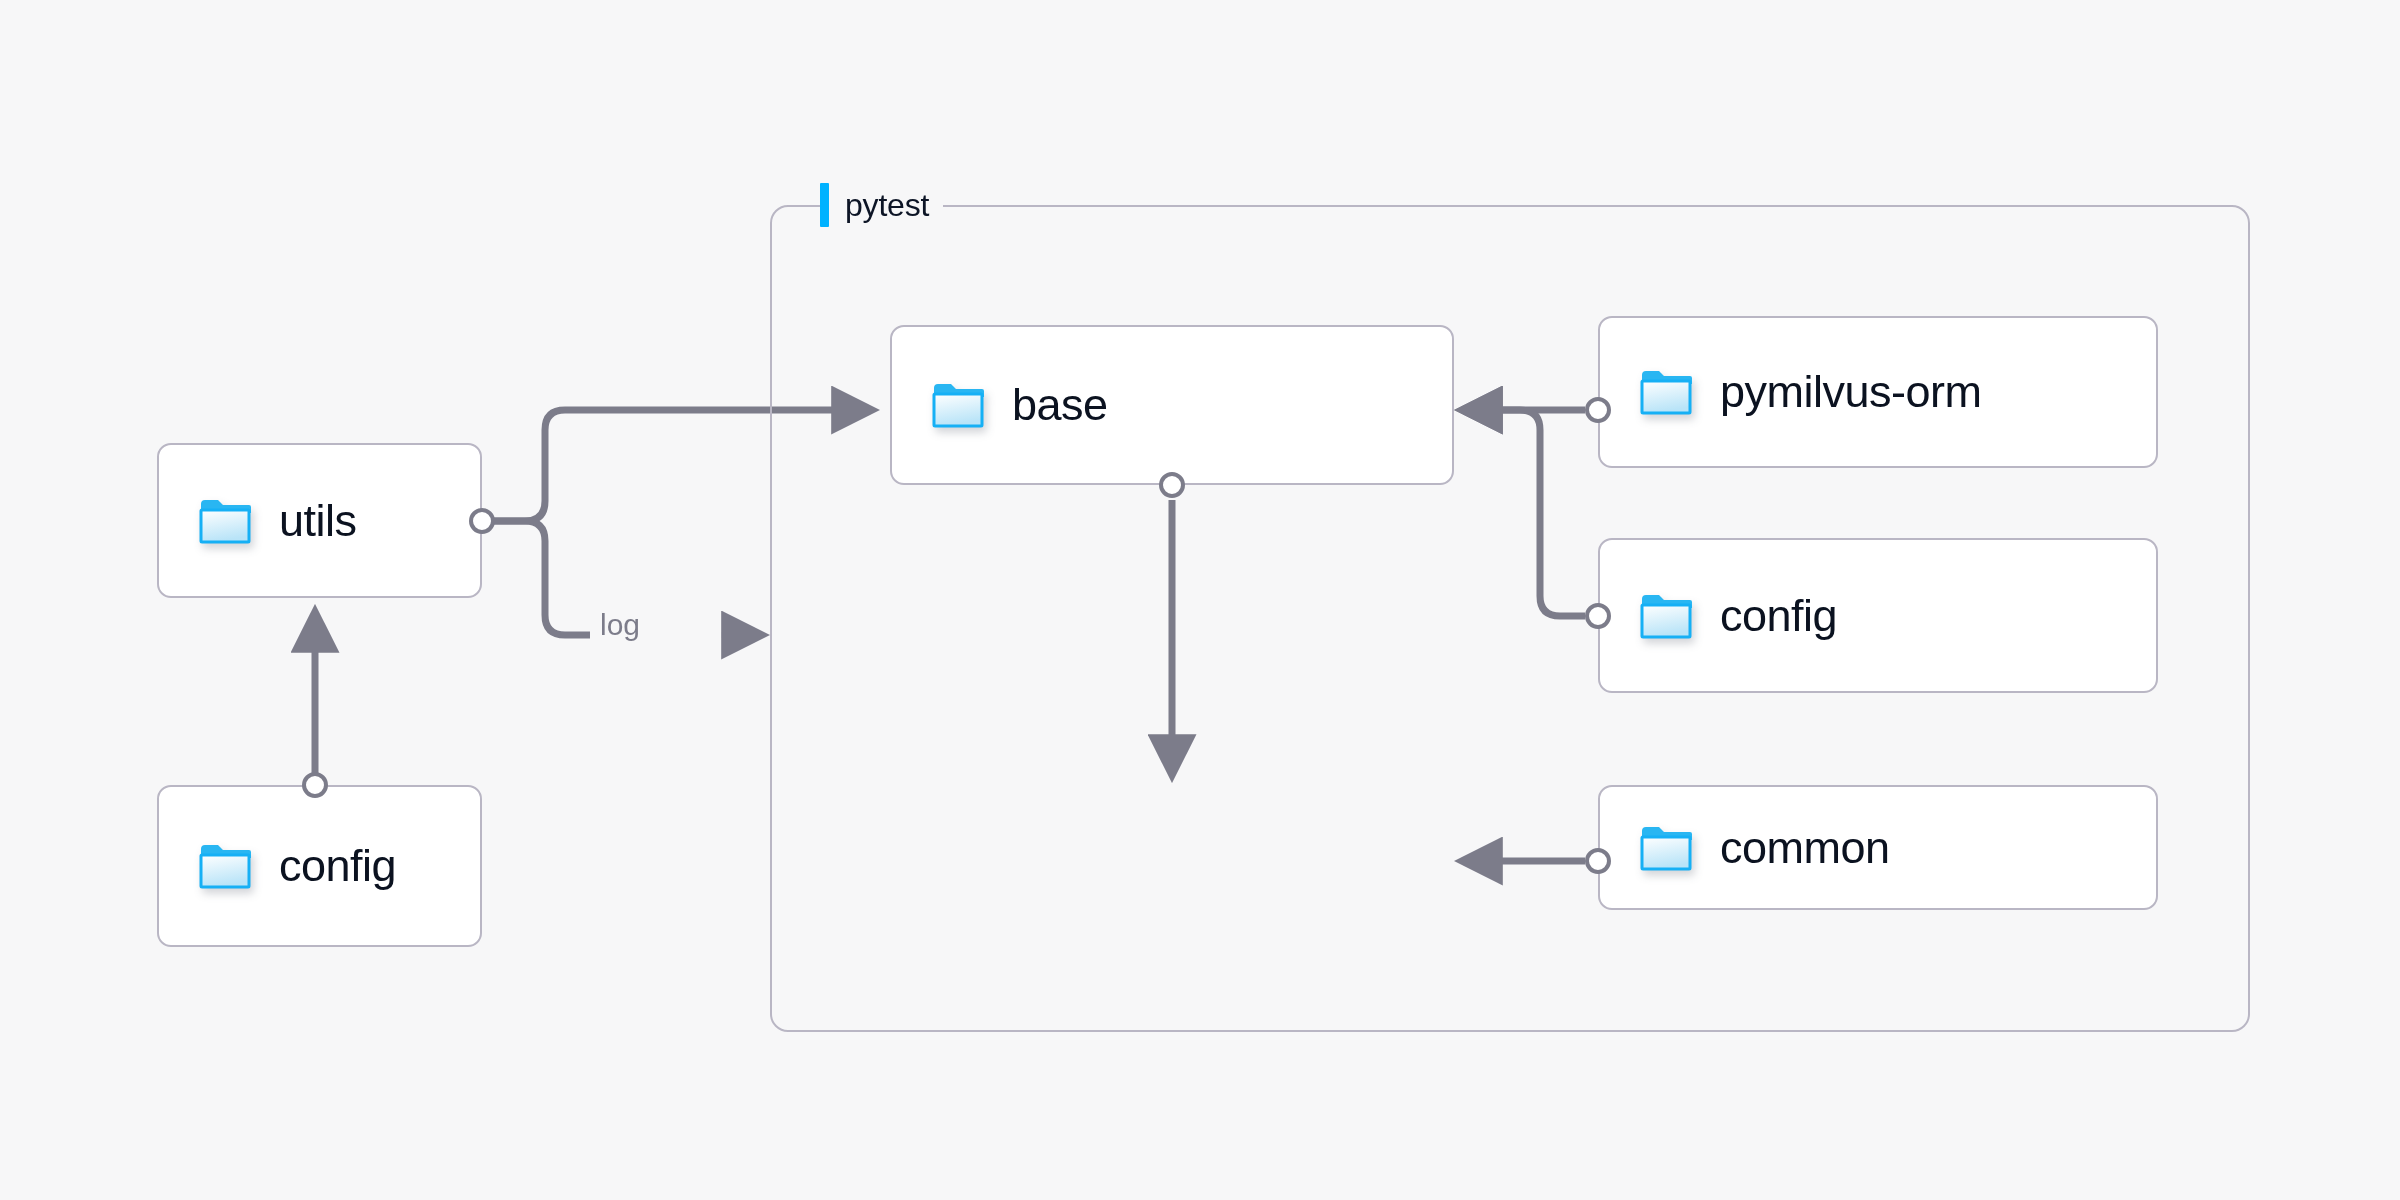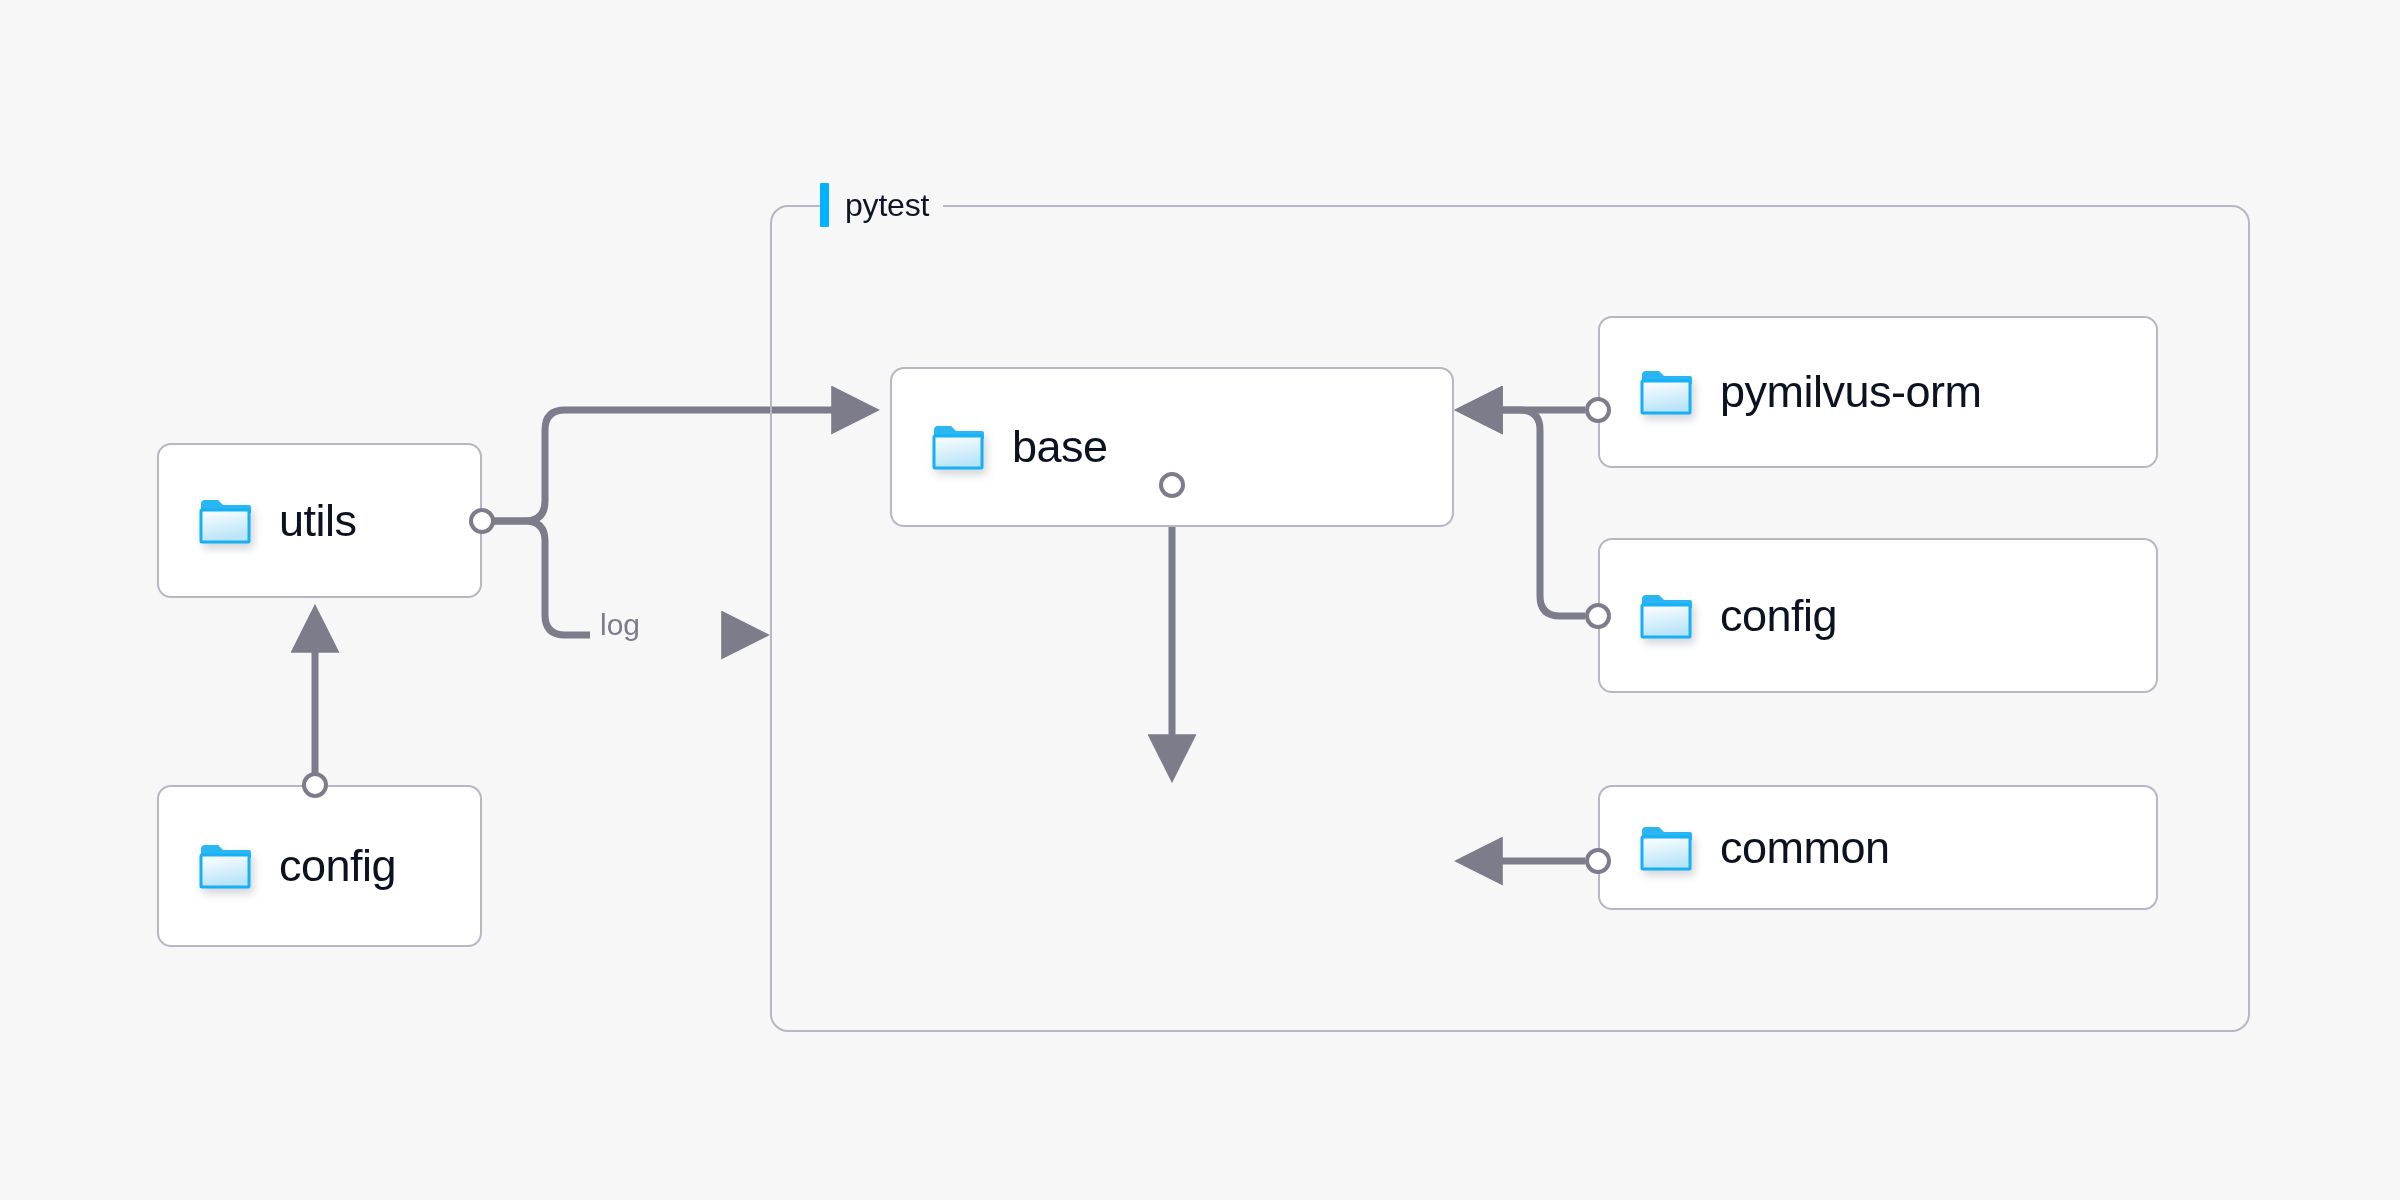--- a/index.html
+++ b/index.html
@@ -167,21 +167,21 @@
           <stop offset="1" stop-color="#b9e4f8"></stop>
         </linearGradient>
       </defs>
       <path d="M2 6 a4 4 0 0 1 4 -4 h13 l5 5 h26 a2 2 0 0 1 2 2 v6 h-50 z" fill="#29b6f2"></path>
       <rect x="2" y="12" width="48" height="32" rx="1" fill="url(#fg2)" stroke="#16b0f5" stroke-width="3"></rect>
     </svg>
     <span class="label">config</span>
   </div>
   <div class="port" style="left:302px; top:772px;"></div>
 
-  <div class="node" style="left:890px; top:325px; width:564px; height:160px;margin-top:42px;">
+  <div class="node" style="left:890px; top:325px; width:564px; height:160px;">
     <svg class="folder-icon" viewBox="0 0 52 46">
       <defs>
         <linearGradient id="fg3" x1="0" y1="0" x2="0.25" y2="1">
           <stop offset="0" stop-color="#ffffff"></stop>
           <stop offset="1" stop-color="#b9e4f8"></stop>
         </linearGradient>
       </defs>
       <path d="M2 6 a4 4 0 0 1 4 -4 h13 l5 5 h26 a2 2 0 0 1 2 2 v6 h-50 z" fill="#29b6f2"></path>
       <rect x="2" y="12" width="48" height="32" rx="1" fill="url(#fg3)" stroke="#16b0f5" stroke-width="3"></rect>
     </svg>

